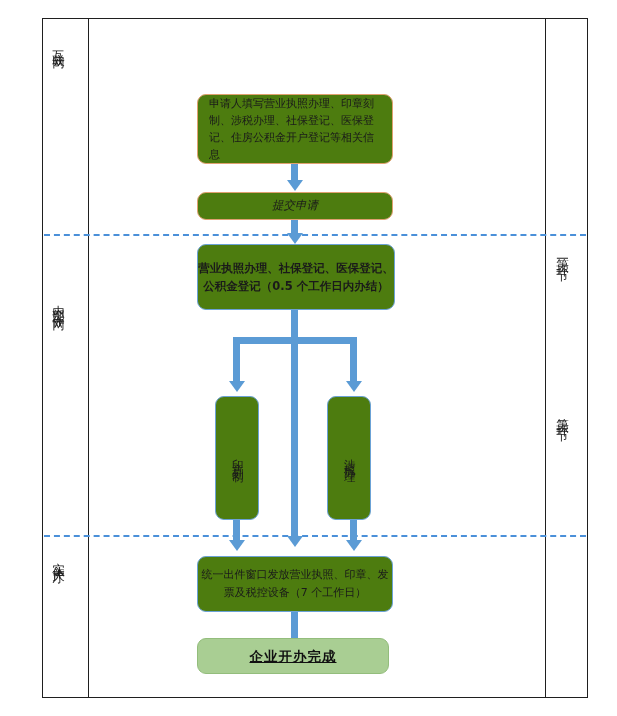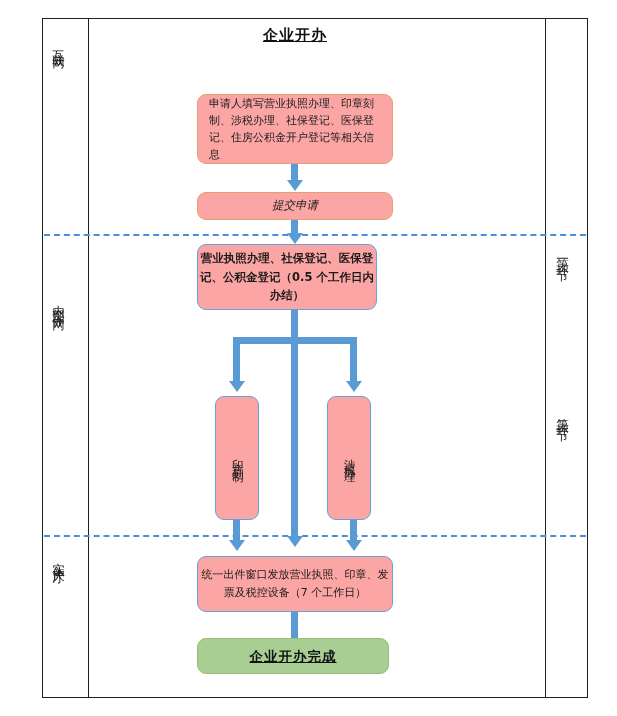--- a/index.html
+++ b/index.html
@@ -100,21 +100,21 @@
 
   
   .node {
     position: absolute;
     box-sizing: border-box;
     border-radius: 9px;
     display: flex;
     align-items: center;
     justify-content: center;
     text-align: center;
-    background: #fca5a5;
+    background: #4d7c0f;
     z-index: 3;
   }
   .node-text { line-height: 1.55; }
 
   .node.orange { border: 1.4px solid #e0a070; }
   .node.blue   { border: 1.4px solid #6ba2d6; }
   .node.green  {
     border: 1.4px solid #93bd7c;
     background: #a9ce93;
   }
@@ -124,21 +124,21 @@
     padding: 0 11px;
   }
   #node-fill-form .node-text { font-size: 11px; color: #1a1a1a; text-align: left; }
 
   #node-submit {
     left: 197px; top: 192px; width: 196px; height: 28px;
   }
   #node-submit .node-text { font-size: 11.5px; color: #1a1a1a; font-style: italic; }
 
   #node-phase1 {
-    left: 197px; top: 244px; width: 180px; height: 66px;
+    left: 197px; top: 244px; width: 198px; height: 66px;
   }
   #node-phase1 .node-text {
     font-size: 11.5px; font-weight: bold; color: #1a1a1a; line-height: 1.6;
   }
 
   
   .node.vertical {
     width: 44px;
     height: 124px;
   }
@@ -216,21 +216,20 @@
 <body>
 
 <div id="frame"></div>
 <div id="left-rule"></div>
 <div id="right-rule"></div>
 
 <div class="lane-divider" id="divider-1"></div>
 <div class="lane-divider" id="divider-2"></div>
 
 <div id="title-block">
-  <div id="main-title">企业开办</div>
 </div>
 
 <div class="v-label" id="label-internet">互联网</div>
 <div class="v-label" id="label-intranet">内部工作网</div>
 <div class="v-label" id="label-hall">实体大厅</div>
 <div class="v-label" id="label-phase-1">第一环节</div>
 <div class="v-label" id="label-phase-2">第二环节</div>
 
 <div class="node orange" id="node-fill-form">
   <span class="node-text">申请人填写营业执照办理、印章刻制、涉税办理、社保登记、医保登记、住房公积金开户登记等相关信息</span>

